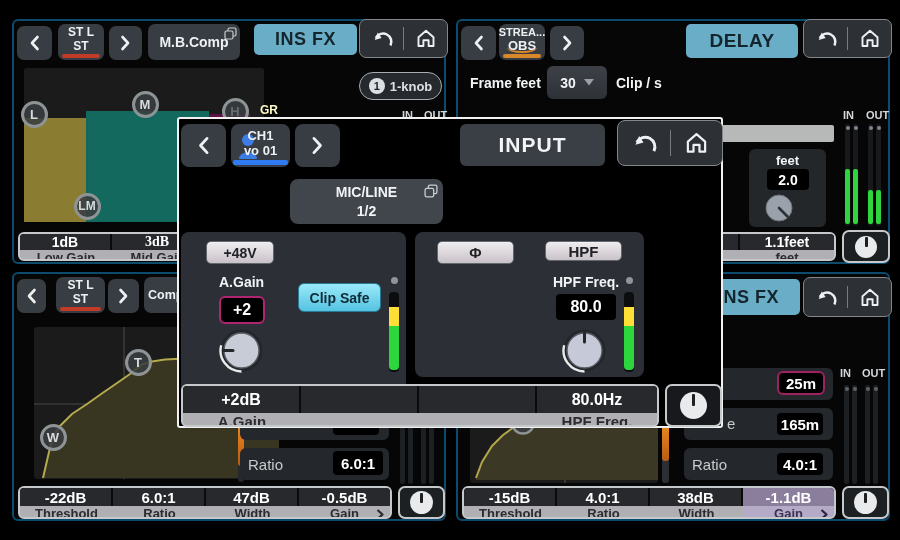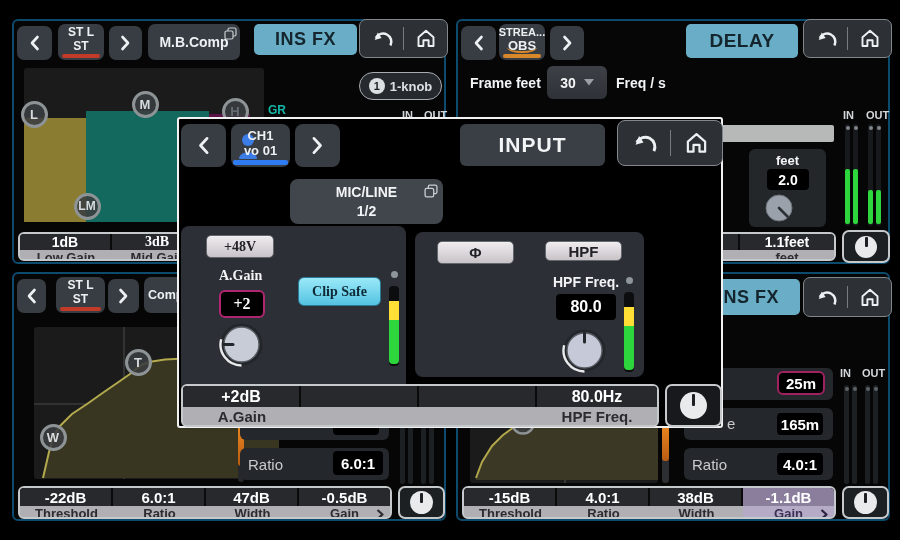--- a/index.html
+++ b/index.html
@@ -111,21 +111,21 @@
           <span>M</span>
         </div>
       <div class="handle" style="left:197.5px;top:29.5px;width:27px;height:27px;font-size:13px;color:#666d72;">
           <span>H</span>
         </div>
       <div class="handle" style="left:49.5px;top:124.5px;width:27px;height:27px;font-size:12px;">
           <span>LM</span>
         </div>
     </div>
 
-    <div class="whitelabel" style="left:254px;top:82px;font-size:12px;color:#14b8a6;"><span>GR</span></div>
+    <div class="whitelabel" style="left:246px;top:82px;font-size:12px;color:#fef9c3;"><span>GR</span></div>
 
     <div class="abs" style="left:345px;top:51px;width:83px;height:28px;background:#26292d;border:1.5px solid #a7adb2;border-radius:14px;box-sizing:border-box;display:flex;align-items:center;justify-content:center;gap:5px;">
       <div style="width:16px;height:16px;border-radius:50%;background:#dde0e3;color:#1d2023;font-size:11px;font-weight:bold;display:flex;align-items:center;justify-content:center;">1</div>
       <span style="color:#dde0e3;font-weight:bold;font-size:13px;">1-knob</span>
     </div>
 
     <div class="whitelabel" style="left:388px;top:88px;font-size:11px;color:#d4d8db;"><span>IN</span></div>
     <div class="whitelabel" style="left:410px;top:88px;font-size:11px;color:#d4d8db;"><span>OUT</span></div>
 
     <div class="vbar" style="left:4px;top:211px;width:374px;height:29px;">
@@ -198,21 +198,21 @@
       </div>
     </div>
 
     <div class="whitelabel" style="left:12px;top:54px;font-size:14px;"><span>Frame feet</span></div>
     <div class="abs" style="left:89px;top:45px;width:60px;height:33px;background:linear-gradient(#3d4147,#2e3237);border-radius:6px;display:flex;align-items:center;justify-content:center;gap:8px;">
       <span style="color:#f2f4f6;font-weight:bold;font-size:14px;">30</span>
       <svg width="10" height="7" viewBox="0 0 10 7">
           <path d="M0 0 H10 L5 6.5 Z" fill="#9aa0a6"></path>
         </svg>
     </div>
-    <div class="whitelabel" style="left:158px;top:54px;font-size:14px;"><span>Freq / s</span></div>
+    <div class="whitelabel" style="left:158px;top:54px;font-size:14px;"><span>Clip / s</span></div>
 
     <div class="abs" style="left:204px;top:104px;width:172px;height:17px;background:#b7b9b8;border-radius:2px;"></div>
 
     <div class="abs" style="left:291px;top:128px;width:77px;height:78px;background:#23272a;border-radius:6px;">
       <div style="position:absolute;left:0;right:0;top:4px;text-align:center;color:#f2f4f6;font-weight:bold;font-size:13px;"><span>feet</span></div>
       <div class="blackval" style="left:18px;top:20px;width:42px;height:21px;font-size:14px;">
           <span>2.0</span>
         </div>
       <svg class="abs" style="left:16px;top:45px;" width="28" height="28" viewBox="0 0 28 28">
         <circle cx="14" cy="14" r="13" fill="#9aa1ab" stroke="#6e747b" stroke-width="1"></circle>
@@ -528,21 +528,21 @@
     <div class="whitelabel" style="left:16px;top:91px;font-size:15px;margin-top:40px;"><span>Input Source</span></div>
     <div class="abs" style="left:111px;top:60px;width:153px;height:45px;background:#41464d;border-radius:8px;display:flex;flex-direction:column;align-items:center;justify-content:center;color:#f2f4f6;font-weight:bold;font-size:14px;line-height:1.3;">
       <span>MIC/LINE</span>
       <span>1/2</span>
       <svg width="14" height="14" viewBox="0 0 13 13" style="position:absolute;right:5px;top:5px;">
         <rect x="4" y="1" width="8" height="8" rx="1.5" fill="none" stroke="#c9cdd0" stroke-width="1.2"></rect>
         <rect x="1" y="4" width="8" height="8" rx="1.5" fill="#41464d" stroke="#c9cdd0" stroke-width="1.2"></rect>
       </svg>
     </div>
 
-    <div class="sectbox" style="left:2px;top:107px;width:225px;height:177px;font-family:Liberation Serif, serif;">
+    <div class="sectbox" style="left:2px;top:113px;width:225px;height:177px;">
       <div class="litebtn" style="left:25px;top:9px;width:68px;height:23px;font-size:14px;">
           <span>+48V</span>
         </div>
       <div class="whitelabel" style="left:38px;top:42px;font-size:14px;"><span>A.Gain</span></div>
       <div class="blackval" style="left:38px;top:64px;width:46px;height:28px;font-size:16px;border:2.5px solid #b02570;border-radius:6px;">
           <span>+2</span>
         </div>
       <svg class="abs" style="left:38px;top:96px;" width="45" height="45" viewBox="0 0 45 45">
         <circle cx="22.5" cy="22.5" r="21" fill="#23262a"></circle>
         <path d="M 22.5 43.5 A 21 21 0 0 1 2.2 17.2" fill="none" stroke="#e8eaec" stroke-width="2.4"></path>
@@ -579,21 +579,21 @@
         <line x1="22.5" y1="5" x2="22.5" y2="14" stroke="#23262a" stroke-width="3" stroke-linecap="round"></line>
       </svg>
       <div class="mdot" style="left:211px;top:45px;width:7px;height:7px;background:#8e959b;"></div>
       <div class="mtrack" style="left:209px;top:60px;width:10px;height:80px;background:#0c0d0e;border-radius:4px;">
         <div class="mseg" style="top:15px;height:19px;background:#ffdf36;"></div>
         <div class="mseg" style="top:34px;height:44px;background:#2ed63e;border-radius:0 0 4px 4px;"></div>
       </div>
     </div>
 
     <div class="vbar" style="left:2px;top:265px;width:478px;height:43px;">
-      <div class="vrow" style="height:21px;justify-content:flex-end;">
+      <div class="vrow" style="height:27px;justify-content:flex-end;">
         <div class="vcell" style="width:116px;font-size:16px;">
             <span>+2dB</span>
           </div>
           <div class="vdiv"></div>
         <div class="vcell" style="width:116px;font-size:16px;">
             <span></span>
           </div>
           <div class="vdiv"></div>
         <div class="vcell" style="width:116px;font-size:16px;">
             <span></span>

